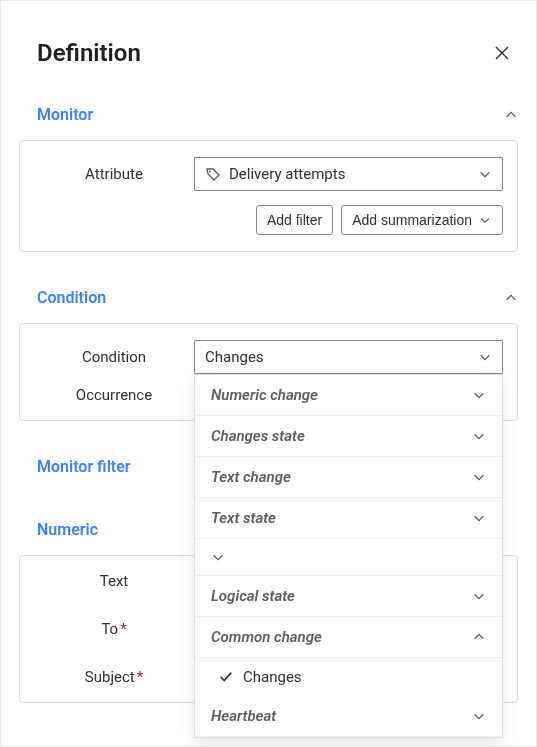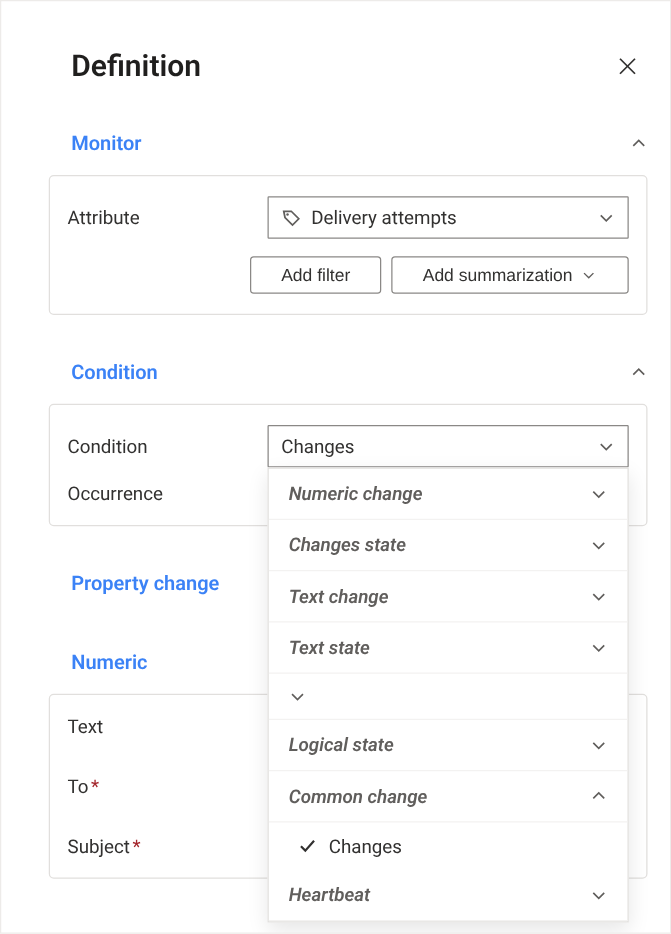--- a/index.html
+++ b/index.html
@@ -7,21 +7,21 @@
       font-family: "Segoe UI", -apple-system, BlinkMacSystemFont, Roboto, sans-serif;
       font-size: 14px;
       color: #323130;
       width: 537px;
       height: 747px;
       background: #fff;
       overflow: hidden;
       position: relative;
       border: 1px solid #edebe9;
     }
-    .panel { padding: 16px 18px; margin-left: 20px; }
+    .panel { padding: 16px 18px; }
     .panel-header {
       display: flex;
       justify-content: space-between;
       align-items: center;
       margin-bottom: 28px;
       margin-top: 20px;
     }
     .panel-title {
       font-size: 24px;
       font-weight: 600;
@@ -58,20 +58,21 @@
     .section-body {
       border: 1px solid #e1dfdd;
       border-radius: 4px;
       padding: 16px 14px;
       margin-bottom: 28px;
     }
     .form-row {
       display: flex;
       align-items: center;
       margin-bottom: 12px;
+      text-align: center;
     }
     .form-row:last-child { margin-bottom: 0; }
     .form-label {
       width: 160px;
       font-size: 15px;
       color: #323130;
     }
     .form-control-wrap {
       flex: 1;
       position: relative;
@@ -98,21 +99,21 @@
     .actions-row {
       display: flex;
       gap: 8px;
       justify-content: flex-end;
       margin-top: 14px;
     }
     .small-btn {
       border: 1px solid #8a8886;
       background: #fff;
       border-radius: 3px;
-      padding: 6px 24px;
+      padding: 6px 10px;
       font-size: 14px;
       cursor: pointer;
       display: flex;
       align-items: center;
       gap: 6px;
       color: #323130;
     }
     .req { color: #a4262c; margin-left: 2px; }
     
     .dropdown-popup {
@@ -310,21 +311,21 @@
           </div>
       </div>
     </div>
     <div class="form-row">
       <div class="form-label">Occurrence</div>
       <div class="form-control-wrap"></div>
     </div>
   </div>
 
   <div class="section-header">
-    <span class="section-title">Property change</span>
+    <span class="section-title">Monitor filter</span>
   </div>
 
   <div class="spacer"></div>
 
   <div class="section-header" style="margin-bottom:8px;">
     <span class="section-title">Numeric</span>
   </div>
   <div class="section-body" style="margin-bottom:0;">
     <div class="form-row" style="margin-bottom:30px;">
       <div class="form-label">Text</div>

